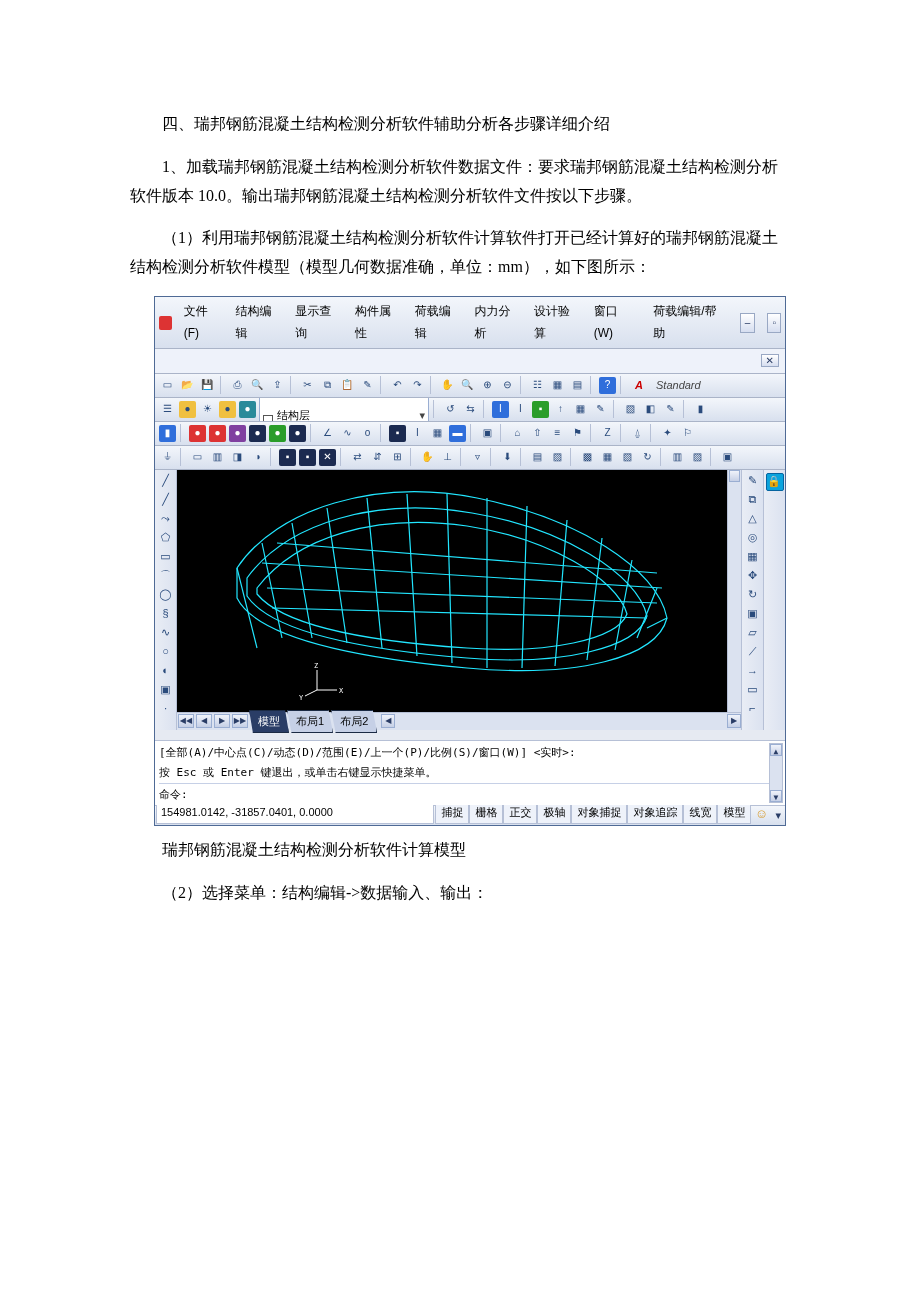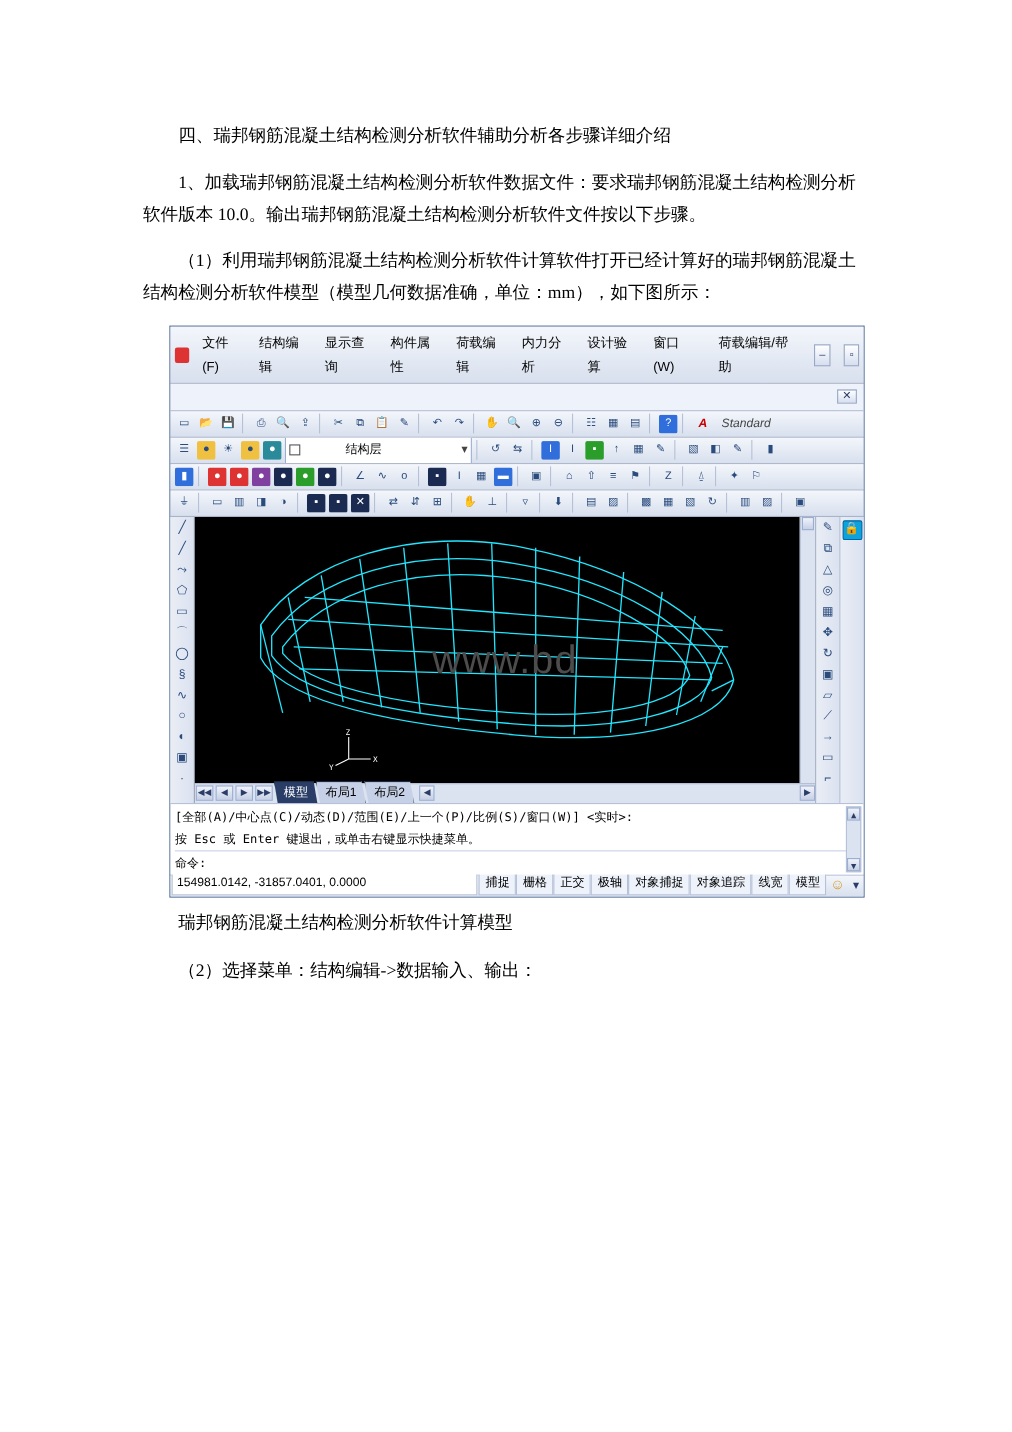--- a/index.html
+++ b/index.html
@@ -107,24 +107,23 @@
       width: 20px; height: 16px;
       display:inline-flex; align-items:center; justify-content:center;
       font-style: italic; font-weight: bold; color:#c00;
     }
     .layer-combo {
       background: #fff;
       border: 1px solid #9aaed2;
       height: 34px;
       width: 170px;
       display: flex;
-      align-items: center;
+      align-items: flex-end;
       padding: 0 3px;
       font-size: 11px;
-      gap: 37px;
     }
     .layer-combo .sq { display:inline-block; width:10px; height:10px; border:1px solid #555; margin-right:4px; }
     .layer-combo .arrow { margin-left:auto; color:#444; }
 
     
     .canvas-row {
       display: flex;
       background: #e6eaf2;
     }
     .sidebar-left, .sidebar-right {
@@ -207,20 +206,21 @@
     .ucs line { stroke:#fff; stroke-width:1; }
 
     
     .cmd-area {
       background: #fff;
       border-top: 1px solid #b6c0d6;
       padding: 2px 4px 0 4px;
       font-family: "SimSun", monospace;
       font-size: 11px;
       position: relative;
+      margin-top: 10px;
     }
     .cmd-area .line { white-space: nowrap; overflow: hidden; }
     .cmd-input-row {
       display:flex; align-items:flex-end;
       border-top:1px solid #c6d0e6;
       padding: 1px 0;
     }
     .cmd-scroll {
       position:absolute; right:2px; top:2px; bottom:2px; width:14px;
       background:#dbe2f0; border:1px solid #b6c0d6;
@@ -452,21 +452,20 @@
           <path d="M415,72 L398,162"></path>
           <path d="M440,100 L420,150"></path>
           <path d="M450,130 L430,140"></path>
           <path d="M50,100 L440,115"></path>
           <path d="M55,120 L430,130"></path>
           <path d="M45,75 L445,100"></path>
           <path d="M60,55 L440,85"></path>
         </g>
       </svg>
 
-      <div class="watermark">www.bd</div>
 
       <svg class="ucs" width="56" height="40">
         <line x1="20" y1="30" x2="40" y2="30"></line>
         <line x1="20" y1="30" x2="20" y2="10"></line>
         <line x1="20" y1="30" x2="8" y2="36"></line>
         <text x="42" y="33" fill="#fff" font-size="7">X</text>
         <text x="17" y="8" fill="#fff" font-size="7">Z</text>
         <text x="2" y="40" fill="#fff" font-size="7">Y</text>
       </svg>
 

